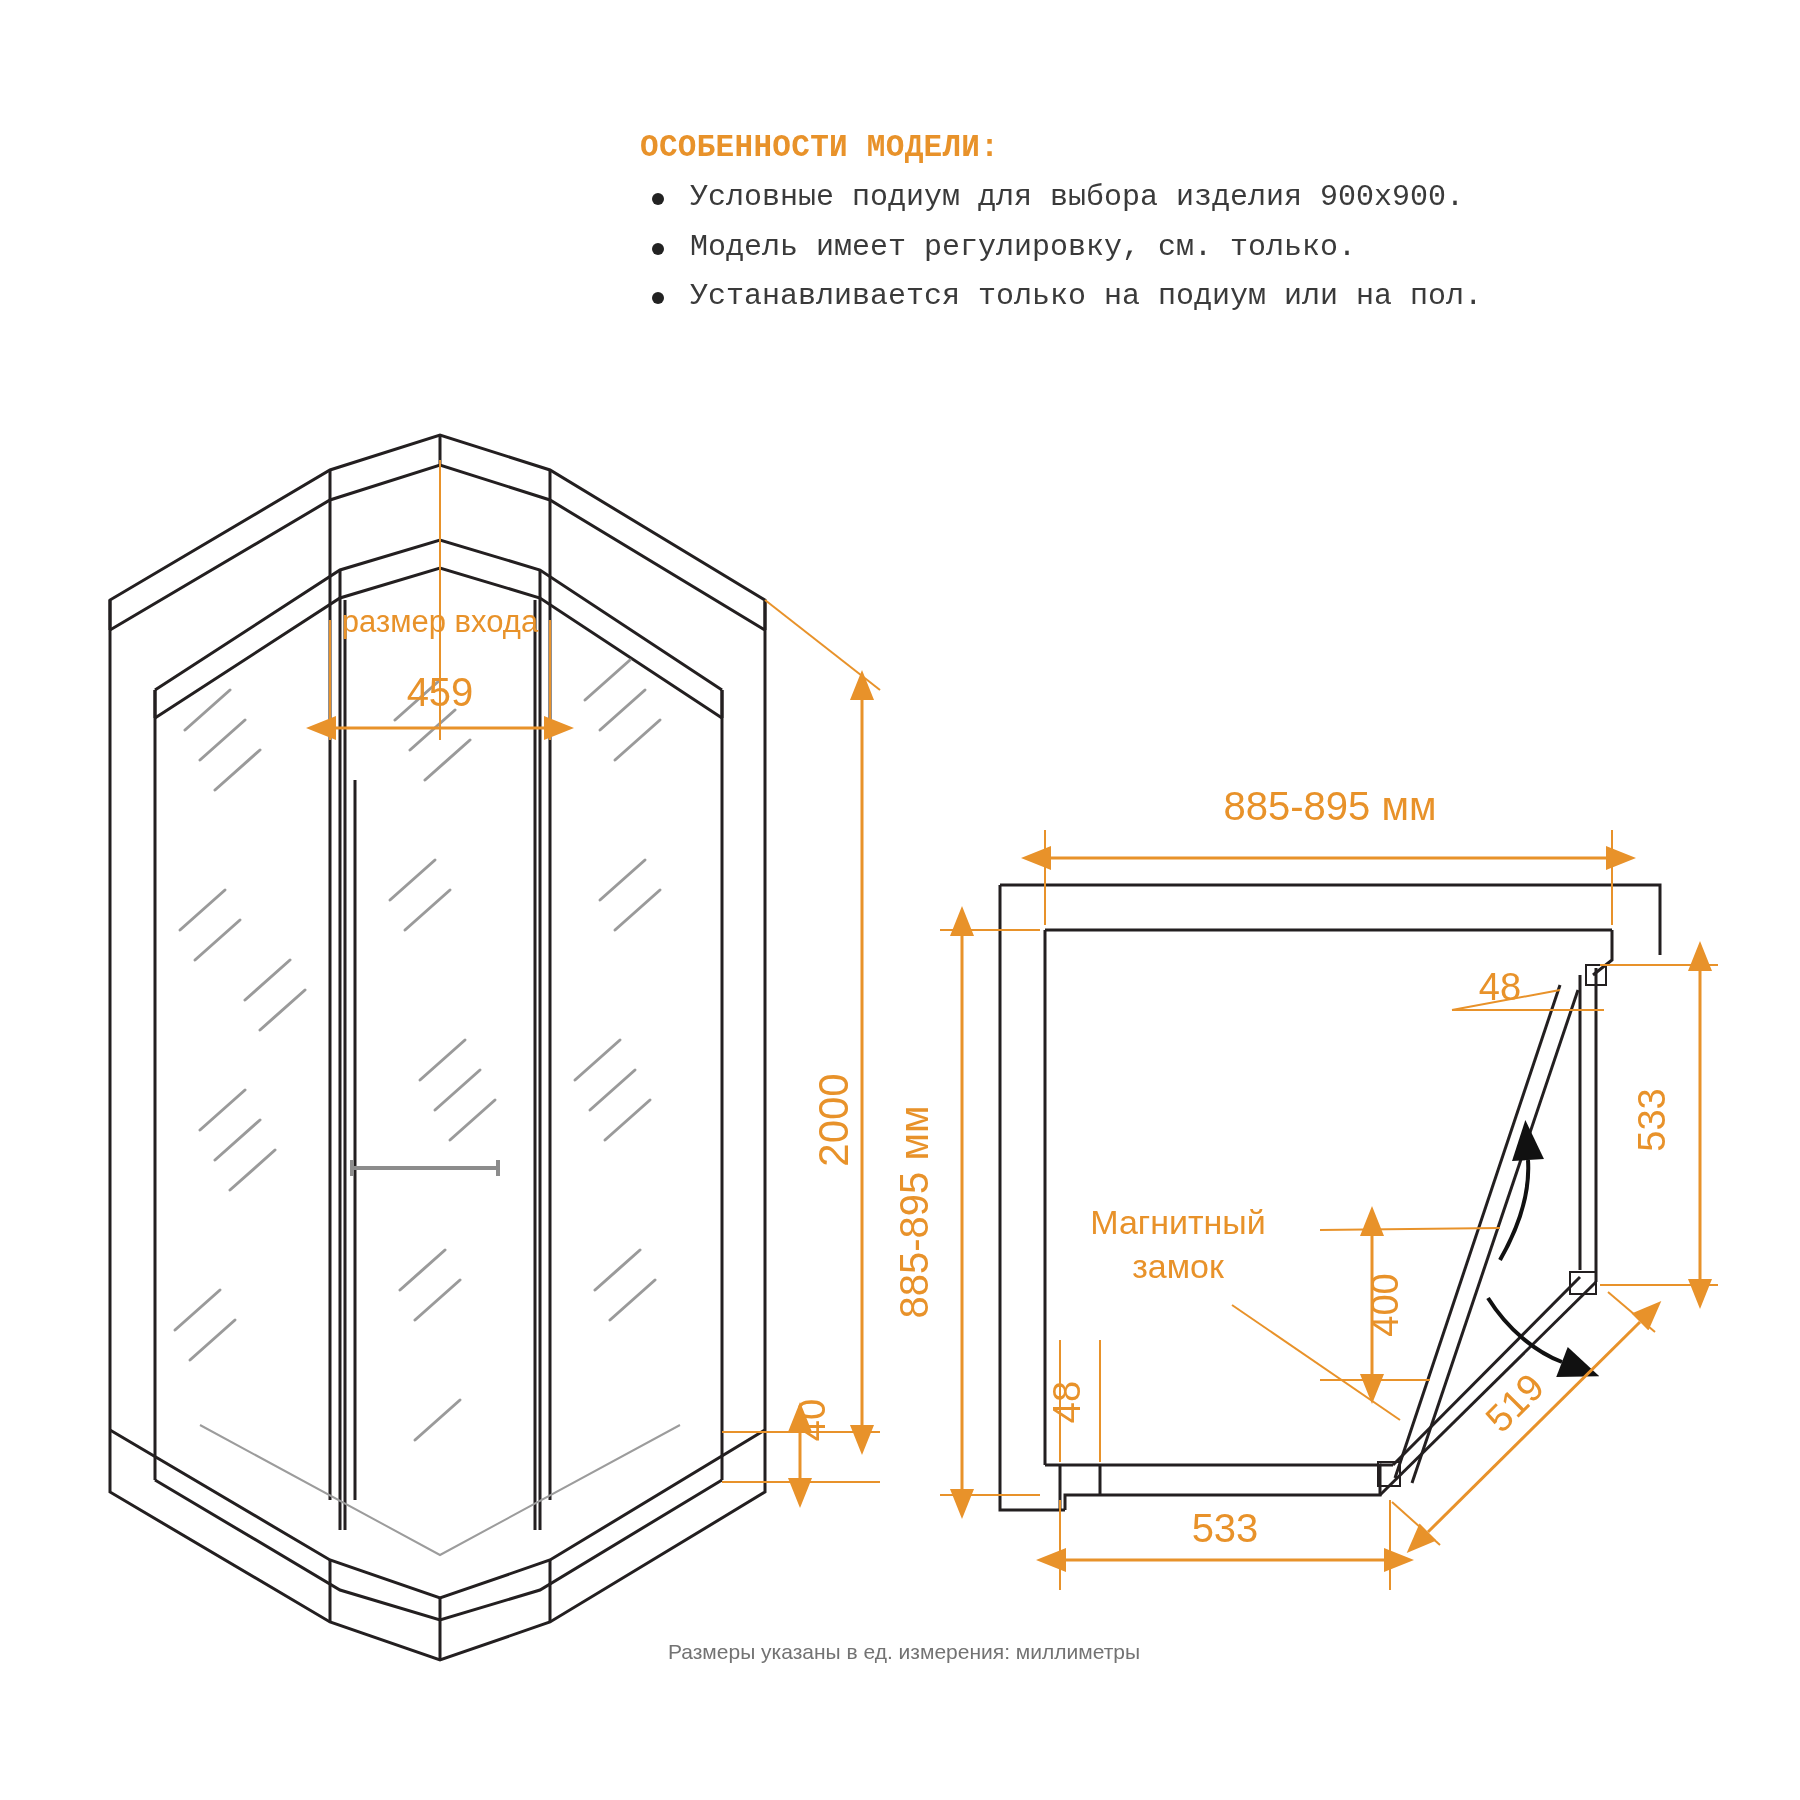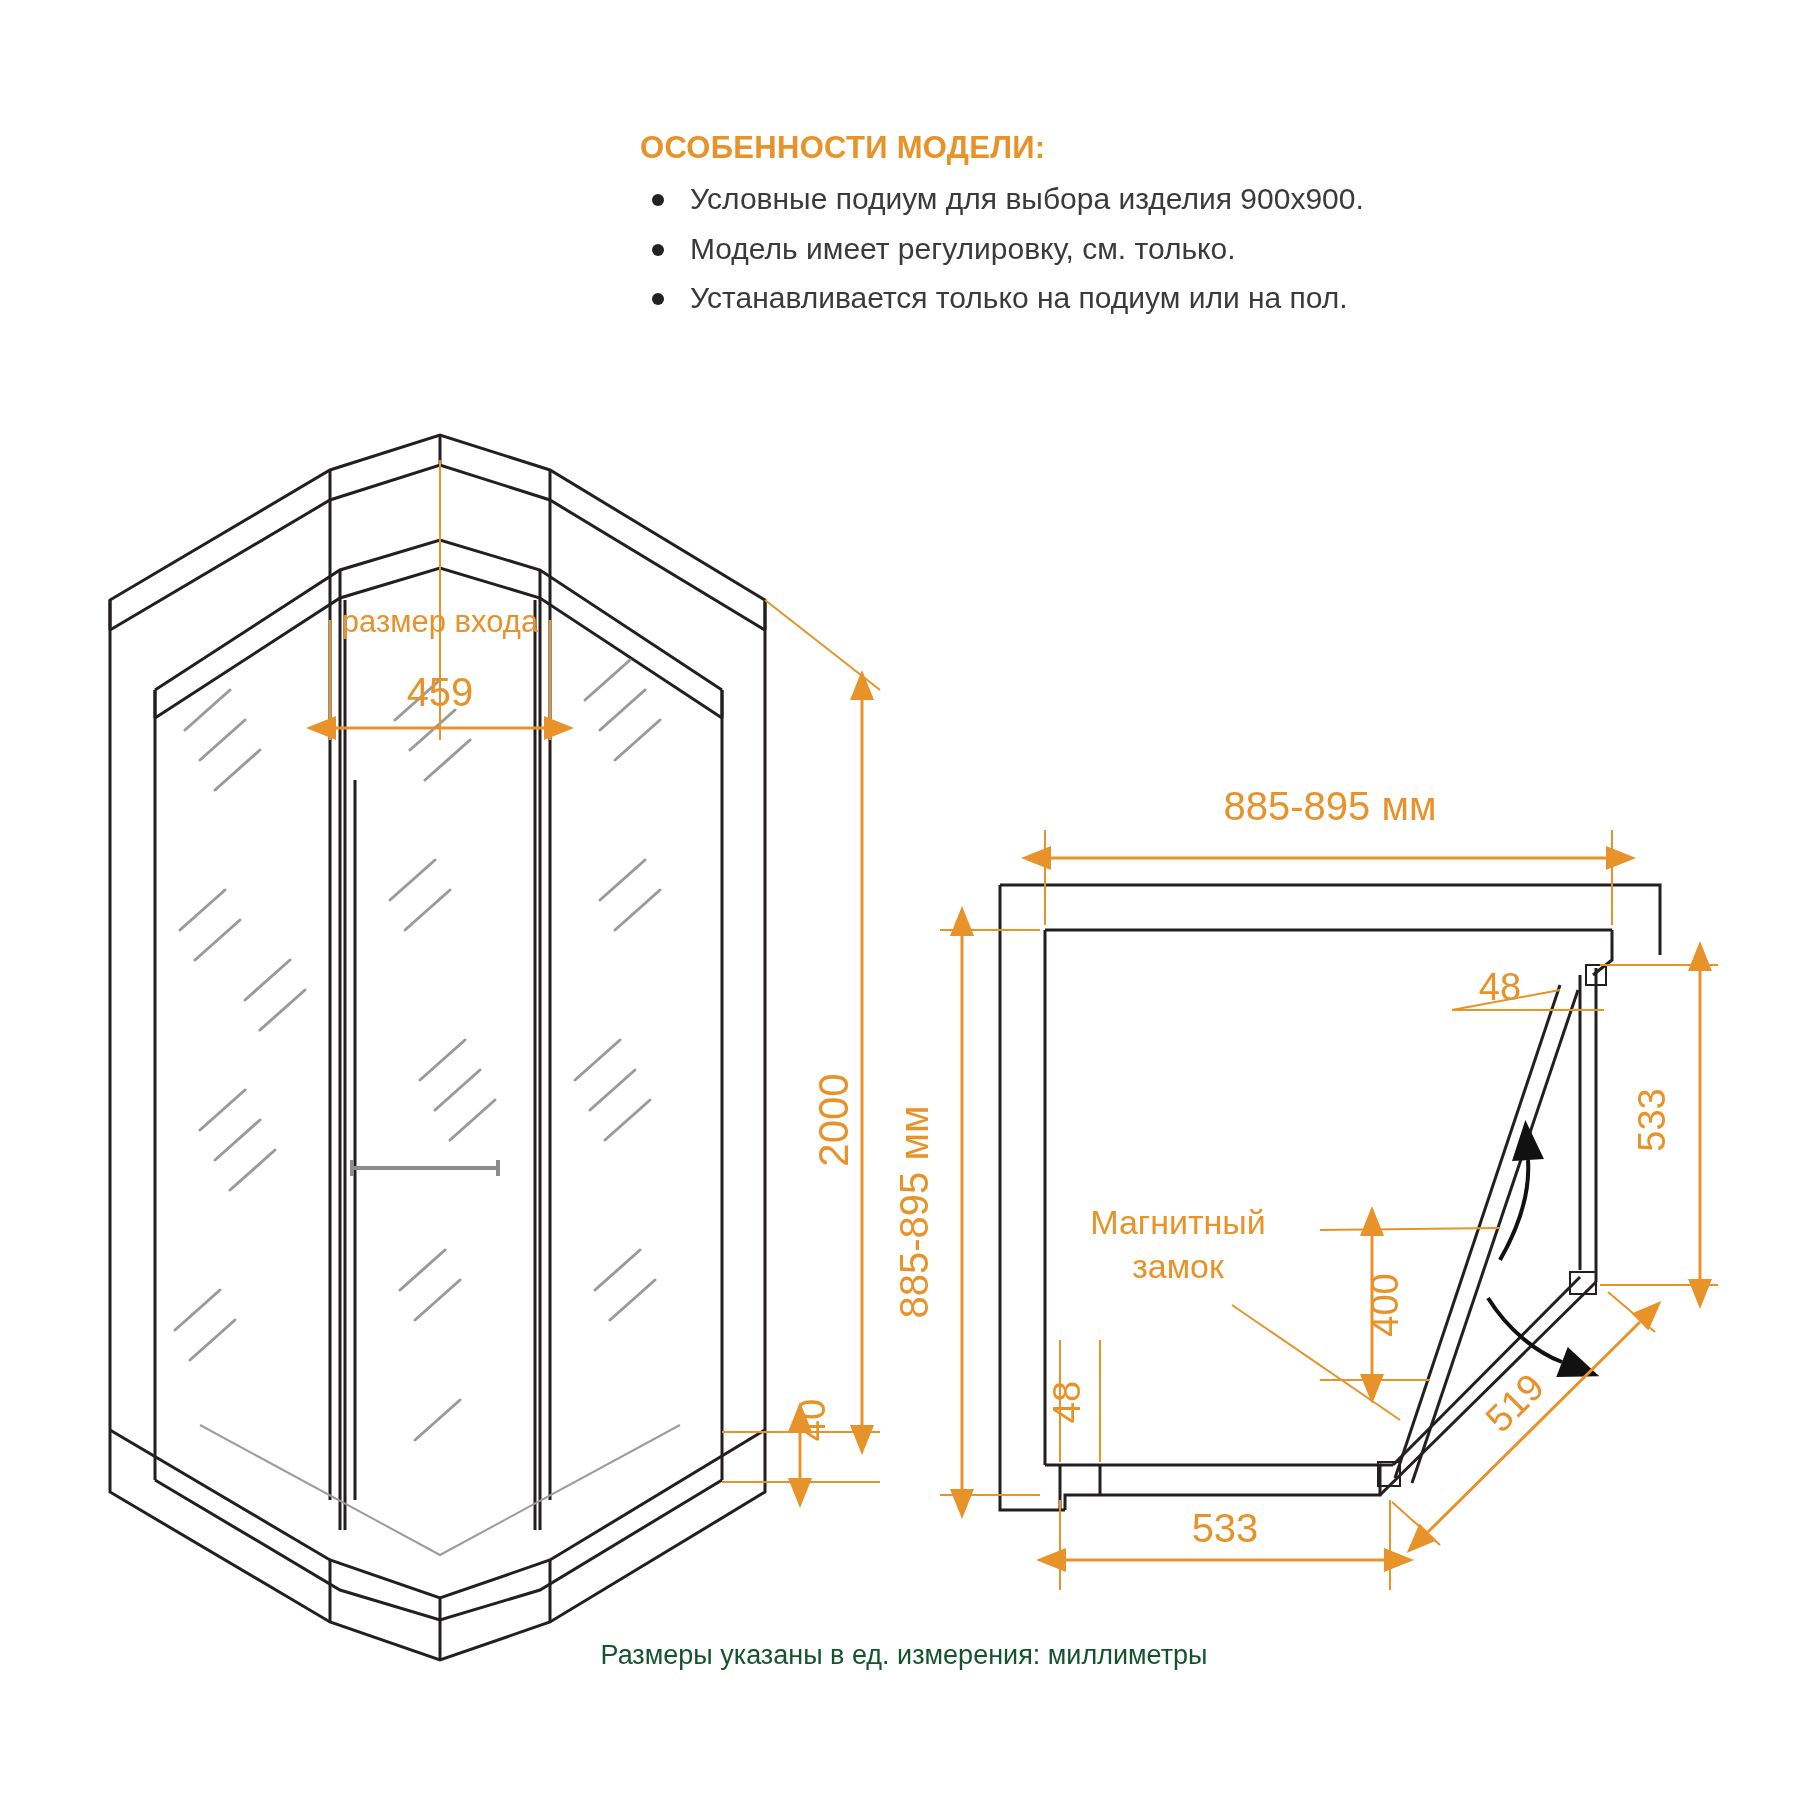--- a/index.html
+++ b/index.html
@@ -6,21 +6,21 @@
   body{
     width:1800px;height:1800px;
     background:#ffffff;
     font-family:"Liberation Sans", sans-serif;
     color:#222;
     position:relative;
     overflow:hidden;
   }
   .features{
     position:absolute;
-    left:620px; top:130px; width:1020px;
+    left:620px; top:130px; width:1020px;font-family:Liberation Mono, monospace;
   }
   .features-title{
     color:#E8922A;
     font-size:31px;
     font-weight:bold;
     letter-spacing:0.3px;
     margin:0 0 14px 20px;
   }
   .features ul{
     margin:0; padding:0; list-style:none;
@@ -39,22 +39,22 @@
     left:32px; top:14px;
     width:12px;height:12px;
     background:#222;
     border-radius:50%;
   }
   .footnote{
     position:absolute;
     left:8px; right:0;
     top:1640px;
     text-align:center;
-    font-size:27px;
-    color:#14532d;
+    font-size:21px;
+    color:#737373;
   }
   svg.diagram{
     position:absolute;
     left:0; top:0;
     width:1800px;height:1800px;
   }
   .txt-or{ fill:#E8922A; font-family:"Liberation Sans", sans-serif; }
 </style>
 </head>
 <body>

